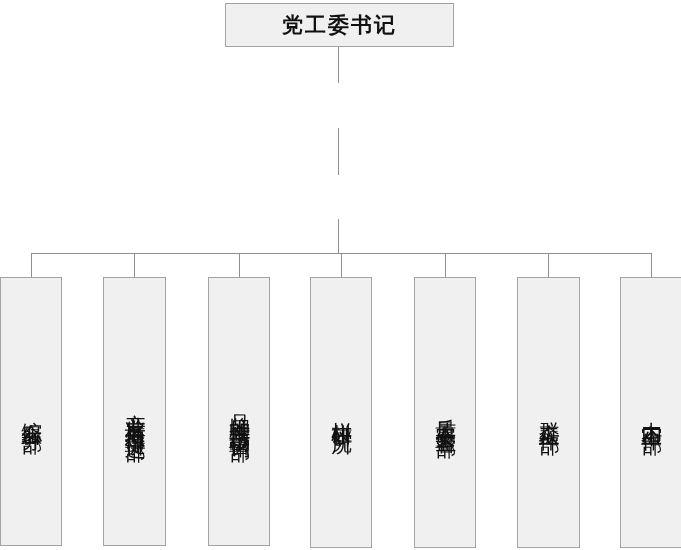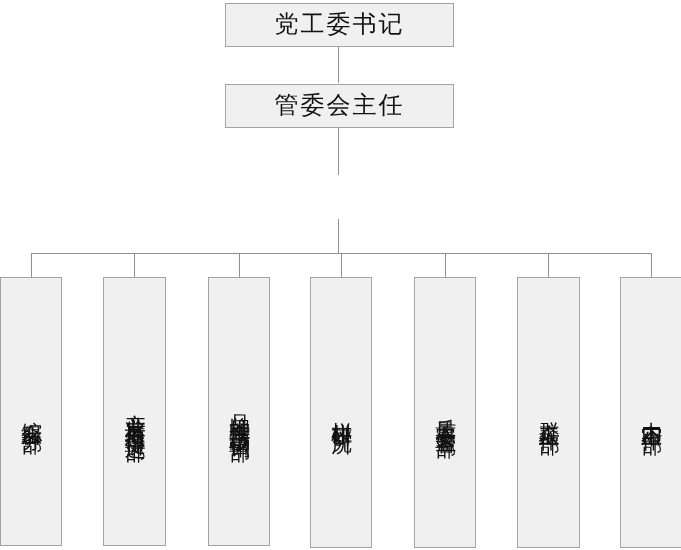--- a/index.html
+++ b/index.html
@@ -32,22 +32,23 @@
   .node-label {
     color: #111111;
     text-align: center;
     line-height: 1.06;
     letter-spacing: 0.5px;
     white-space: nowrap;
   }
 
   
   .node.top .node-label {
-    font-size: 24px;
+    font-size: 21px;
     letter-spacing: 2px;
+    font-weight: bold;
   }
 
   
   .node.leaf .node-label {
     writing-mode: vertical-rl;
     text-orientation: upright;
     font-size: 21px;
     line-height: 1.22;
     letter-spacing: 3px;
   }
@@ -76,23 +77,20 @@
   <div class="connector v" style="left:239px; top:253px; height:24px;"></div>
   <div class="connector v" style="left:341px; top:253px; height:24px;"></div>
   <div class="connector v" style="left:445px; top:253px; height:24px;"></div>
   <div class="connector v" style="left:548px; top:253px; height:24px;"></div>
   <div class="connector v" style="left:651px; top:253px; height:24px;"></div>
 
   <div class="node top" style="left:225px; top:3px; width:229px; height:44px;">
     <span class="node-label">党工委书记</span>
   </div>
 
-  <div class="node top" style="left:225px; top:84px; width:229px; height:44px;">
-    <span class="node-label">管委会主任</span>
-  </div>
 
 
   <div class="node leaf" style="left:0px; top:277px; width:62px; height:269px;">
     <span class="node-label">综合服务部</span>
   </div>
 
   <div class="node leaf" style="left:103px; top:277px; width:63px; height:269px;">
     <span class="node-label">产业发展与项目促进部</span>
   </div>
 

